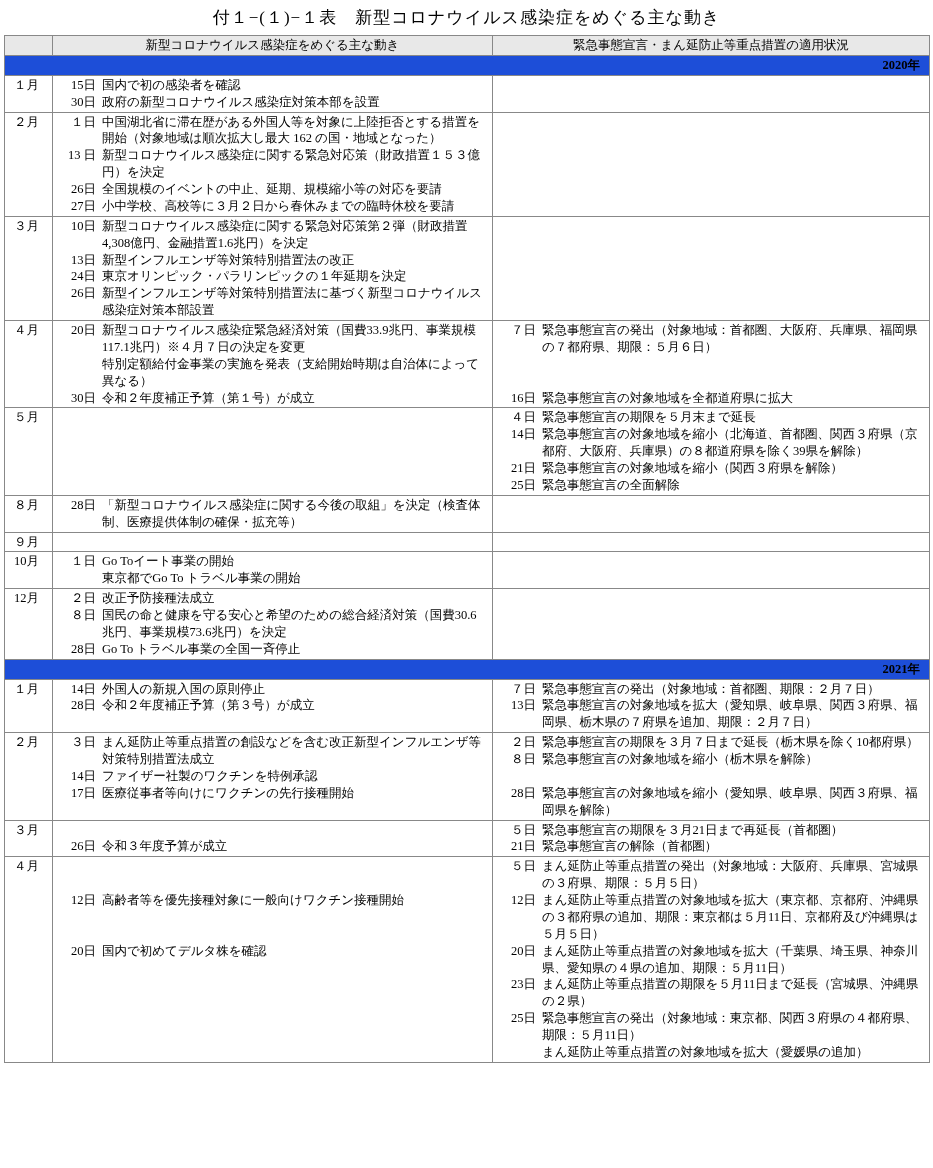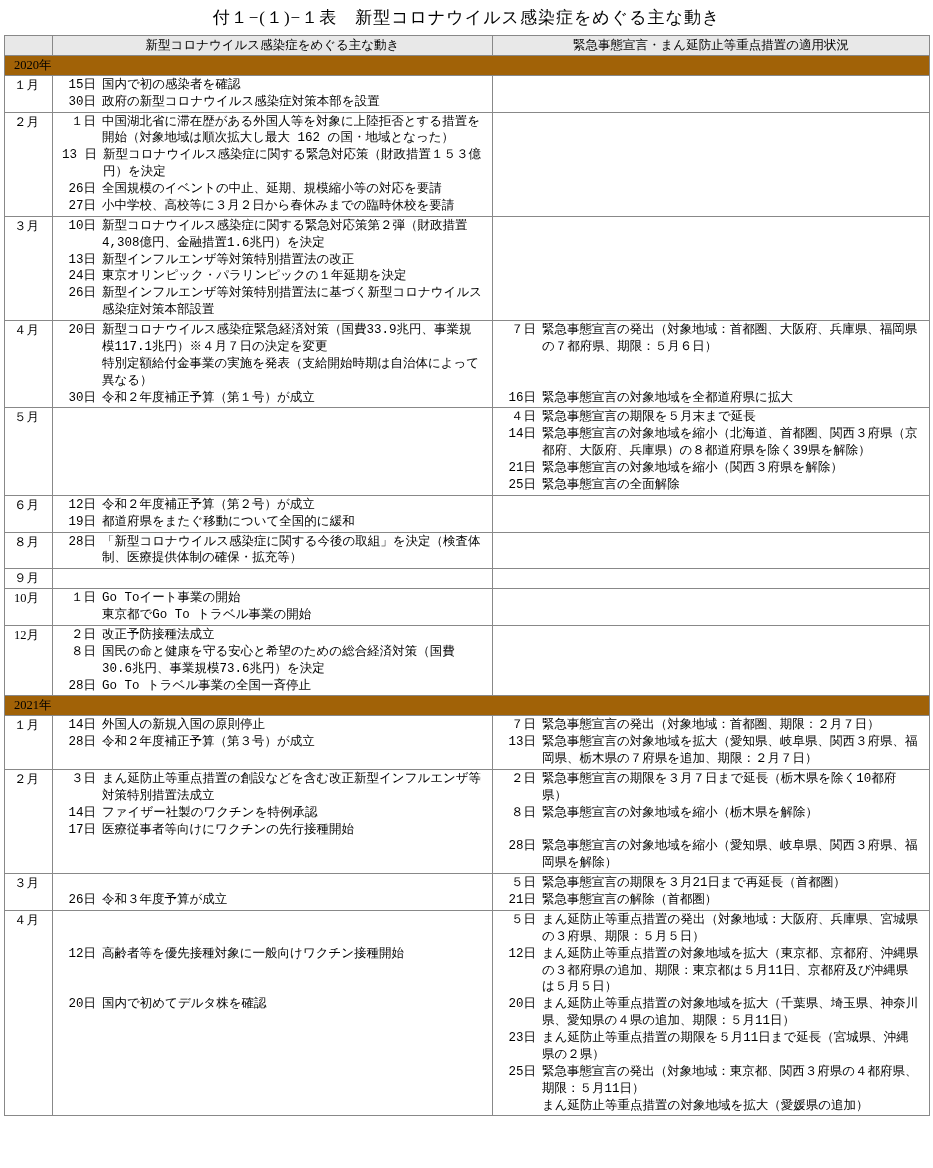--- a/index.html
+++ b/index.html
@@ -30,35 +30,35 @@
       vertical-align: top;
       padding: 1px 9px;
       line-height: 1.35;
     }
     th {
       background: #e8e8e8;
       font-weight: normal;
       text-align: center;
     }
     .year-row td {
-      background: #a16207;
-      font-weight: normal;
+      background: #1d4ed8;
+      font-weight: bold;
+      text-align: right;
     }
     .month-cell {
       text-align: left;
       white-space: nowrap;
       margin-left: 12px;
     }
     .entries {
       padding: 0;
     }
     .entry {
       display: flex;
       align-items: flex-start;
-      font-family: Liberation Mono, monospace;
     }
     .entry .day {
       flex: 0 0 34px;
       text-align: right;
       padding-right: 6px;
       white-space: nowrap;
     }
     .entry .txt {
       flex: 1 1 auto;
     }
@@ -209,38 +209,20 @@
               <div class="txt">緊急事態宣言の対象地域を縮小（関西３府県を解除）</div>
             </div>
             <div class="entry">
               <div class="day">25日</div>
               <div class="txt">緊急事態宣言の全面解除</div>
             </div>
           </div>
         </td>
       </tr>
       <tr>
-        <td class="month-cell">６月</td>
-        <td>
-          <div class="entries">
-            <div class="entry">
-              <div class="day">12日</div>
-              <div class="txt">令和２年度補正予算（第２号）が成立</div>
-            </div>
-            <div class="entry">
-              <div class="day">19日</div>
-              <div class="txt">都道府県をまたぐ移動について全国的に緩和</div>
-            </div>
-          </div>
-        </td>
-        <td>
-          <div class="entries"></div>
-        </td>
-      </tr>
-      <tr>
         <td class="month-cell">８月</td>
         <td>
           <div class="entries">
             <div class="entry">
               <div class="day">28日</div>
               <div class="txt">「新型コロナウイルス感染症に関する今後の取組」を決定（検査体制、医療提供体制の確保・拡充等）</div>
             </div>
           </div>
         </td>
         <td>

